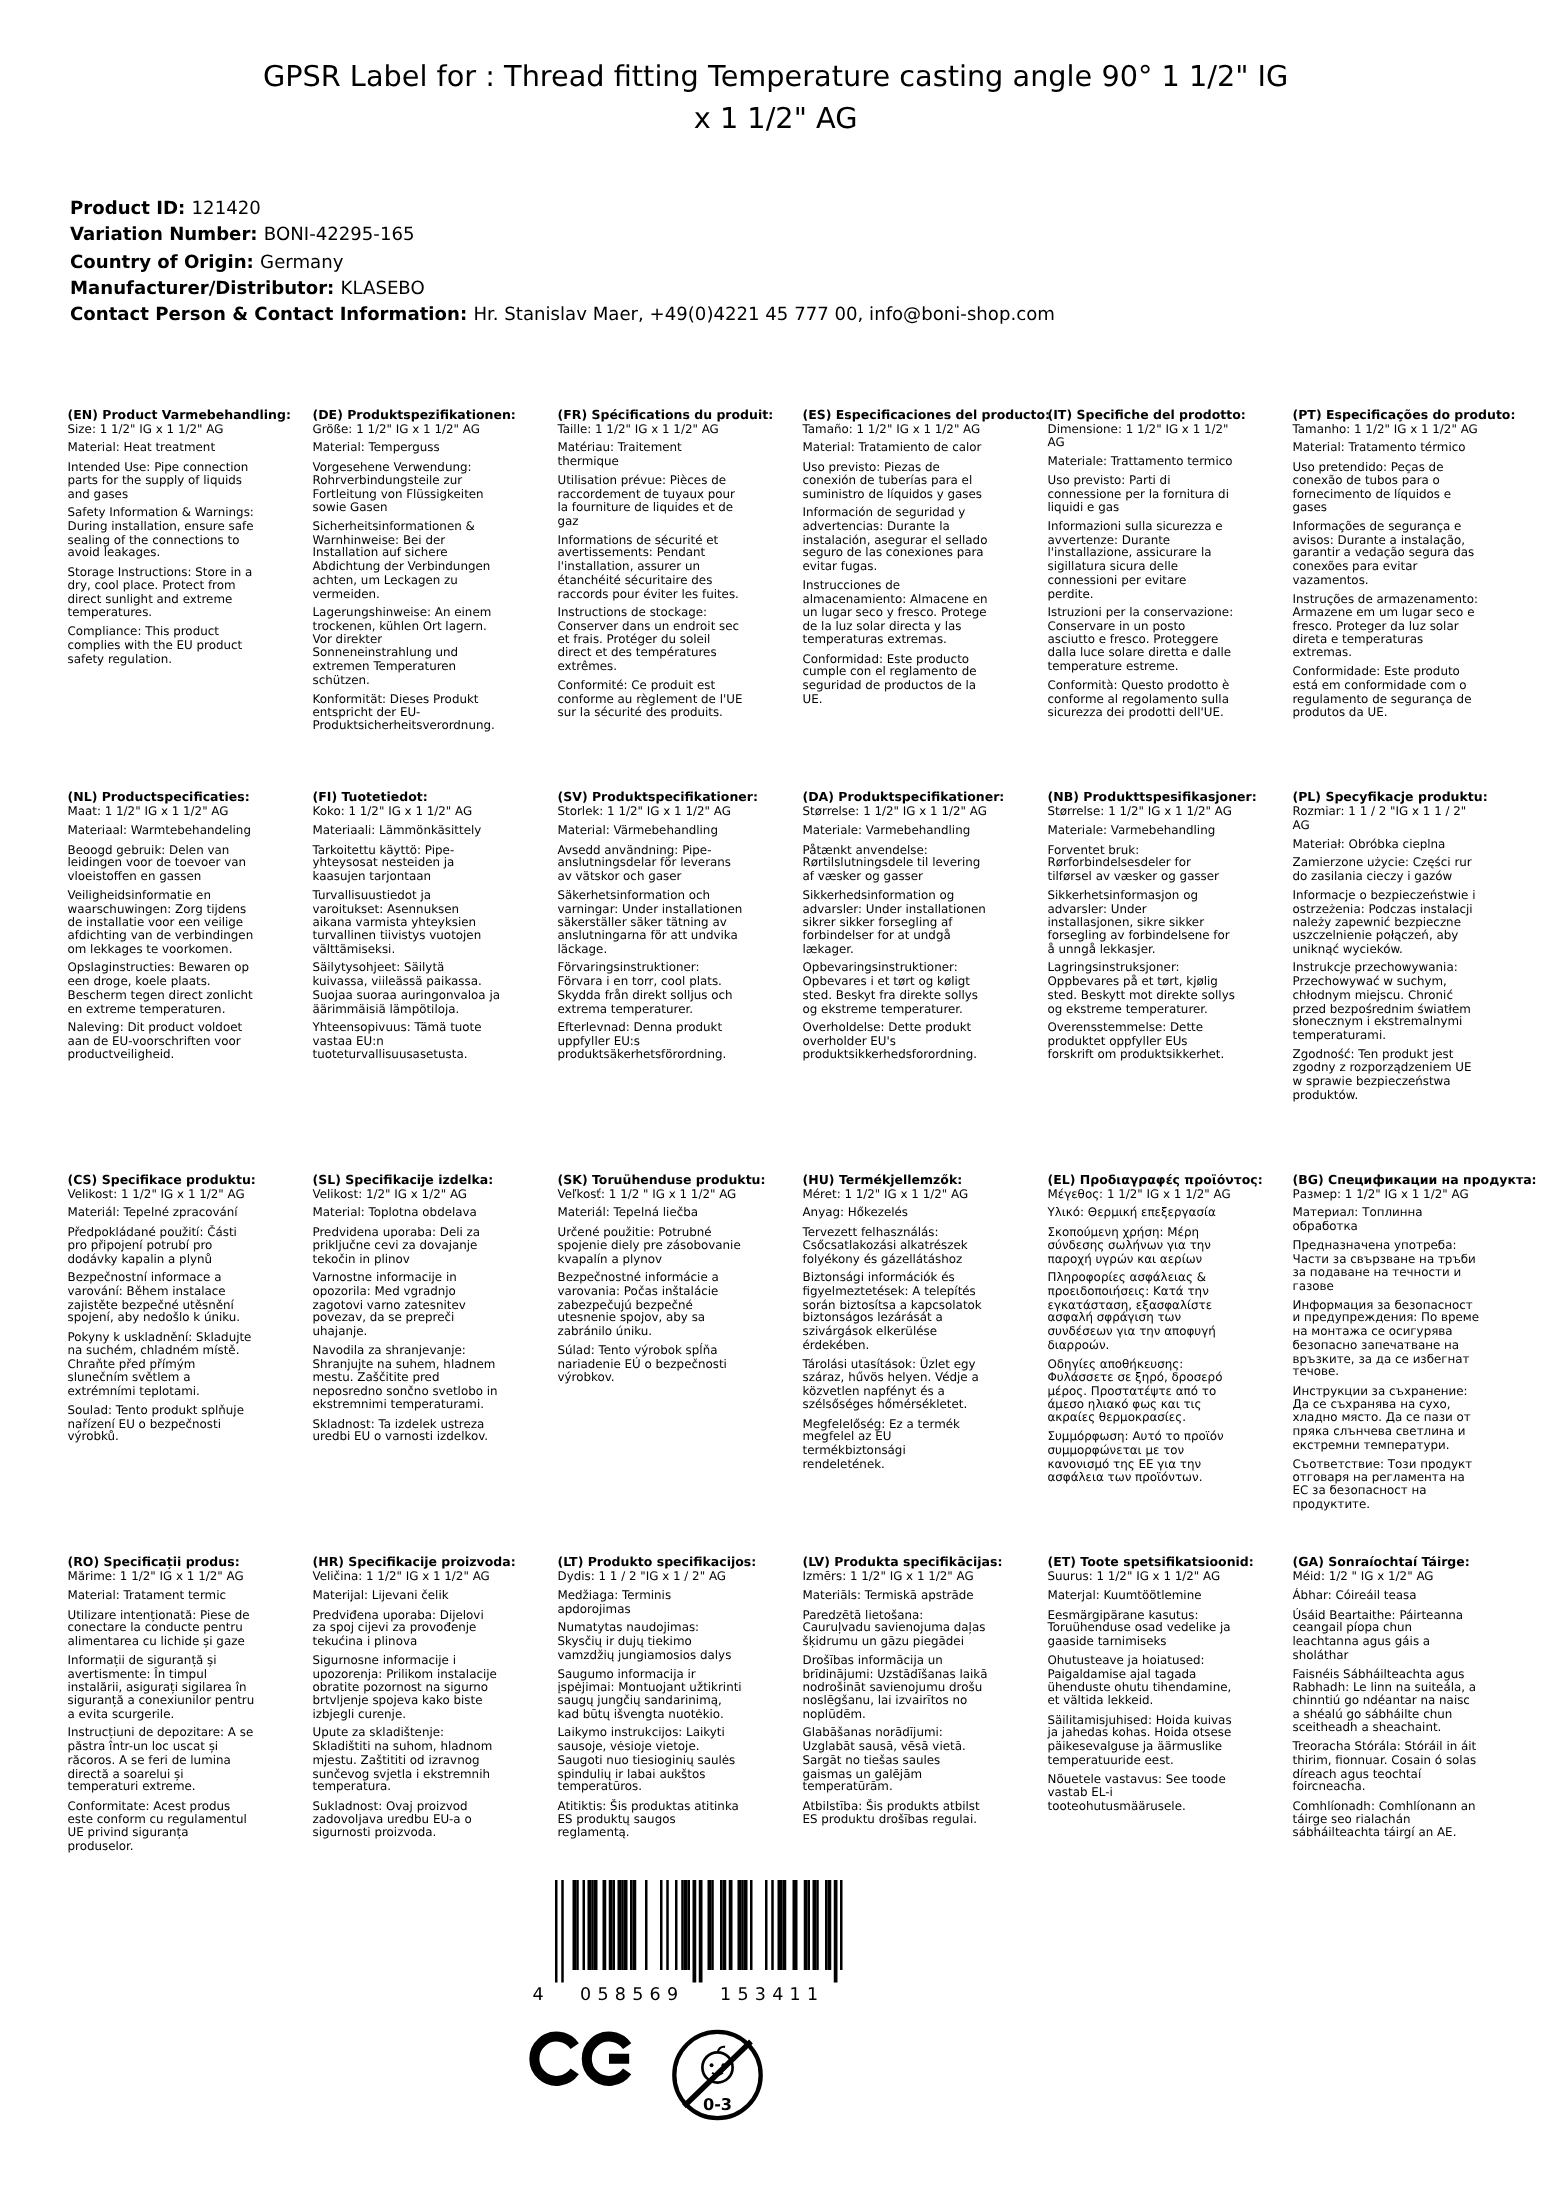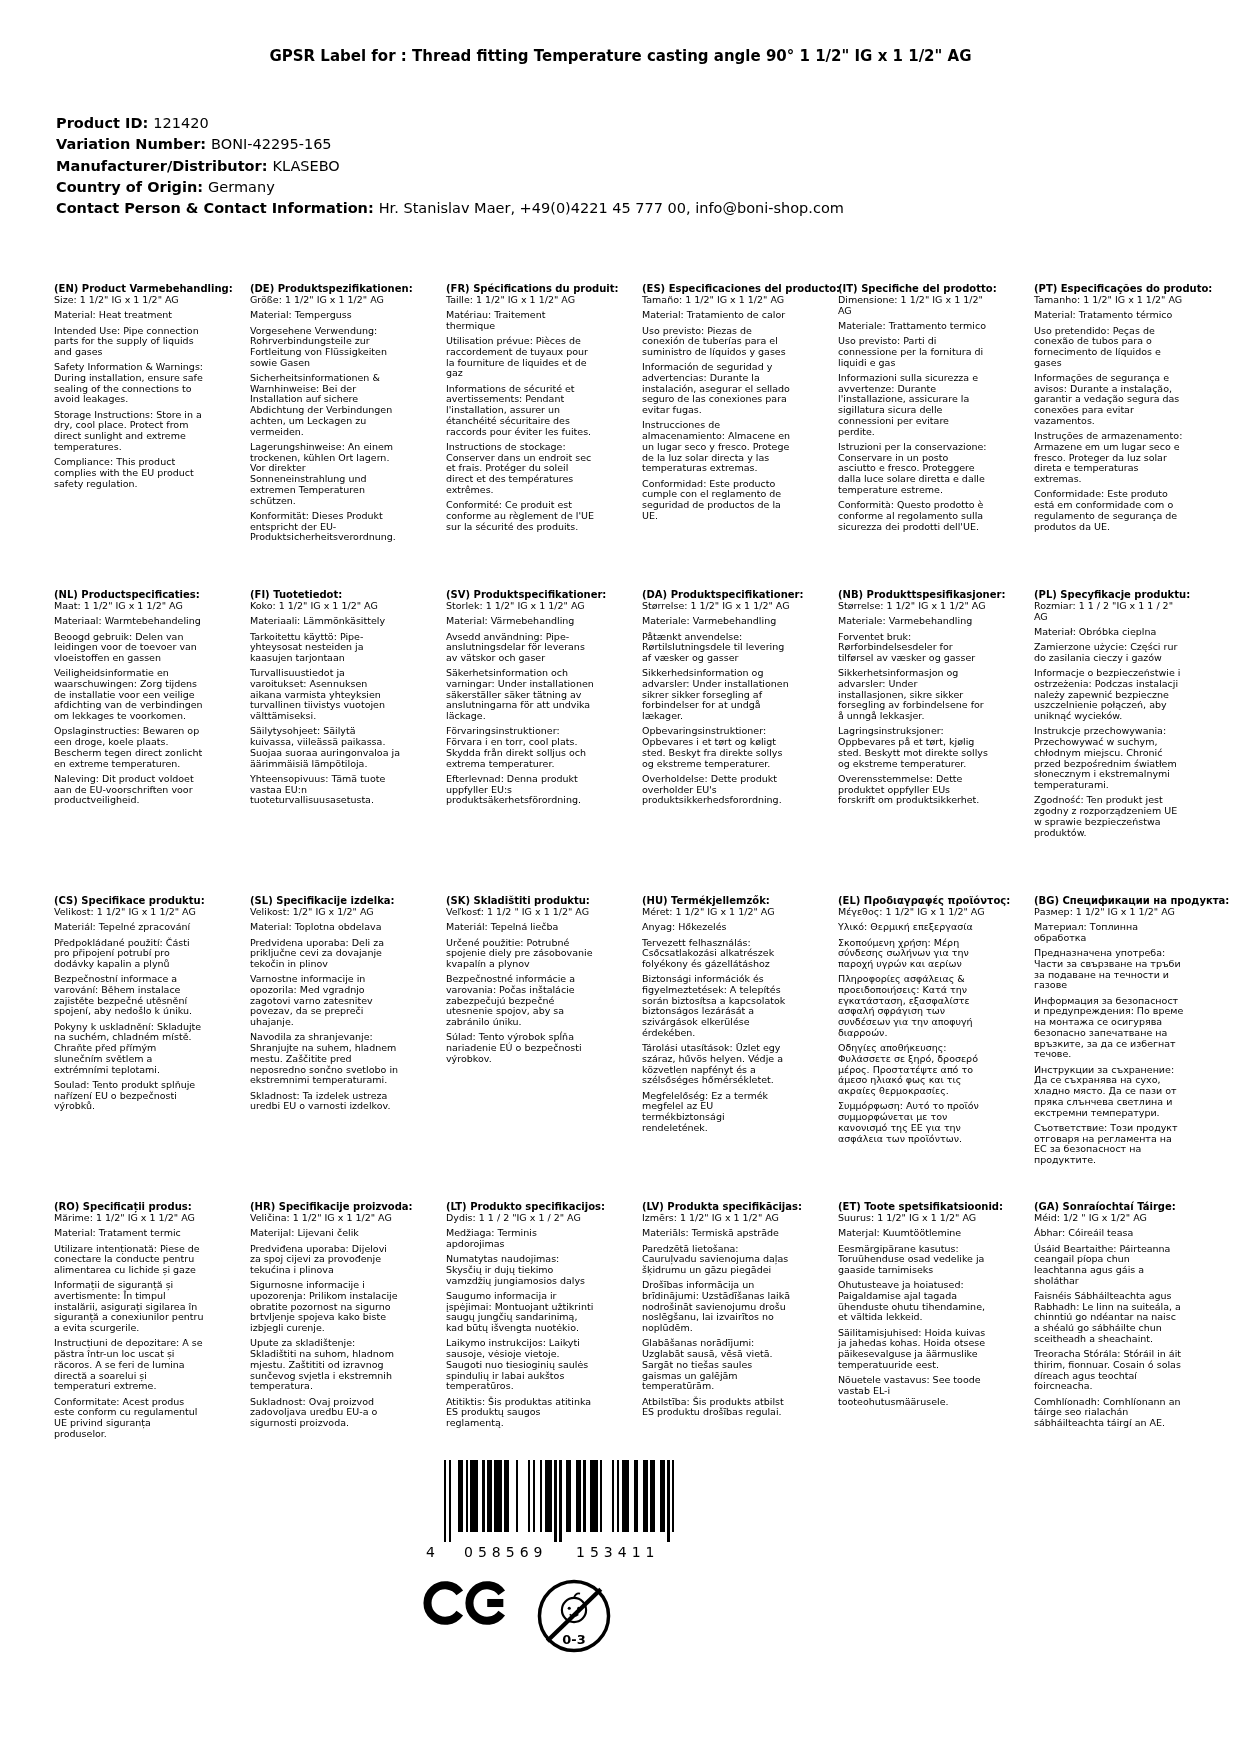--- a/index.html
+++ b/index.html
@@ -2,21 +2,21 @@
 <html><head>
 <meta charset="utf-8">
 <style>
   html,body{margin:0;padding:0}
   body{
     width:1241px;height:1754px;background:#ffffff;color:#000000;
     font-family:"DejaVu Sans","Liberation Sans",sans-serif;position:relative;
   }
   .title{
     margin:46px auto 0;max-width:840px;text-align:center;
-    font-size:15px;line-height:1.42;font-weight:700;
+    font-size:23px;line-height:1.42;font-weight:400;
   }
   .product-block{margin:46px 0 0 56px;font-size:14.5px;line-height:1.46}
   .prow{white-space:nowrap}
   .plabel{font-weight:700}
   .pvalue{margin-left:5px}
 
   .grid{
     display:grid;grid-template-columns:repeat(6,196px);
     grid-template-rows:306px 306px 306px auto;
     margin:64px 0 0 54px;
@@ -43,22 +43,22 @@
 </head>
 <body>
 
 <div class="page">
 
   <h1 class="title">GPSR Label for : Thread fitting Temperature casting angle 90° 1 1/2" IG x 1 1/2" AG</h1>
 
   <div class="product-block">
     <div class="prow"><span class="plabel">Product ID:</span><span class="pvalue">121420</span></div>
     <div class="prow"><span class="plabel">Variation Number:</span><span class="pvalue">BONI-42295-165</span></div>
+    <div class="prow"><span class="plabel">Country of Origin:</span><span class="pvalue">Germany</span></div>
     <div class="prow"><span class="plabel">Manufacturer/Distributor:</span><span class="pvalue">KLASEBO</span></div>
-    <div class="prow"><span class="plabel">Country of Origin:</span><span class="pvalue">Germany</span></div>
     <div class="prow"><span class="plabel">Contact Person &amp; Contact Information:</span><span class="pvalue">Hr. Stanislav Maer, +49(0)4221 45 777 00, info@boni-shop.com</span></div>
   </div>
 
   <div class="grid">
   <section class="lang-section">
     <h2 class="lang-heading">(EN) Product Varmebehandling:</h2>
     <div class="lang-body">
           <p class="lang-line first">Size: 1 1/2" IG x 1 1/2" AG</p>
           <p class="lang-line">Material: Heat treatment</p>
           <p class="lang-line">Intended Use: Pipe connection parts for the supply of liquids and gases</p>
@@ -218,21 +218,21 @@
           <p class="lang-line first">Velikost: 1/2" IG x 1/2" AG</p>
           <p class="lang-line">Material: Toplotna obdelava</p>
           <p class="lang-line">Predvidena uporaba: Deli za priključne cevi za dovajanje tekočin in plinov</p>
           <p class="lang-line">Varnostne informacije in opozorila: Med vgradnjo zagotovi varno zatesnitev povezav, da se prepreči uhajanje.</p>
           <p class="lang-line">Navodila za shranjevanje: Shranjujte na suhem, hladnem mestu. Zaščitite pred neposredno sončno svetlobo in ekstremnimi temperaturami.</p>
           <p class="lang-line">Skladnost: Ta izdelek ustreza uredbi EU o varnosti izdelkov.</p>
         </div>
   </section>
 
   <section class="lang-section">
-    <h2 class="lang-heading">(SK) Skladištiti produktu:</h2>
+    <h2 class="lang-heading">(SK) Toruühenduse produktu:</h2>
     <div class="lang-body">
           <p class="lang-line first">Veľkosť: 1 1/2 " IG x 1 1/2" AG</p>
           <p class="lang-line">Materiál: Tepelná liečba</p>
           <p class="lang-line">Určené použitie: Potrubné spojenie diely pre zásobovanie kvapalín a plynov</p>
           <p class="lang-line">Bezpečnostné informácie a varovania: Počas inštalácie zabezpečujú bezpečné utesnenie spojov, aby sa zabránilo úniku.</p>
           <p class="lang-line">Súlad: Tento výrobok spĺňa nariadenie EÚ o bezpečnosti výrobkov.</p>
         </div>
   </section>
 
   <section class="lang-section">

